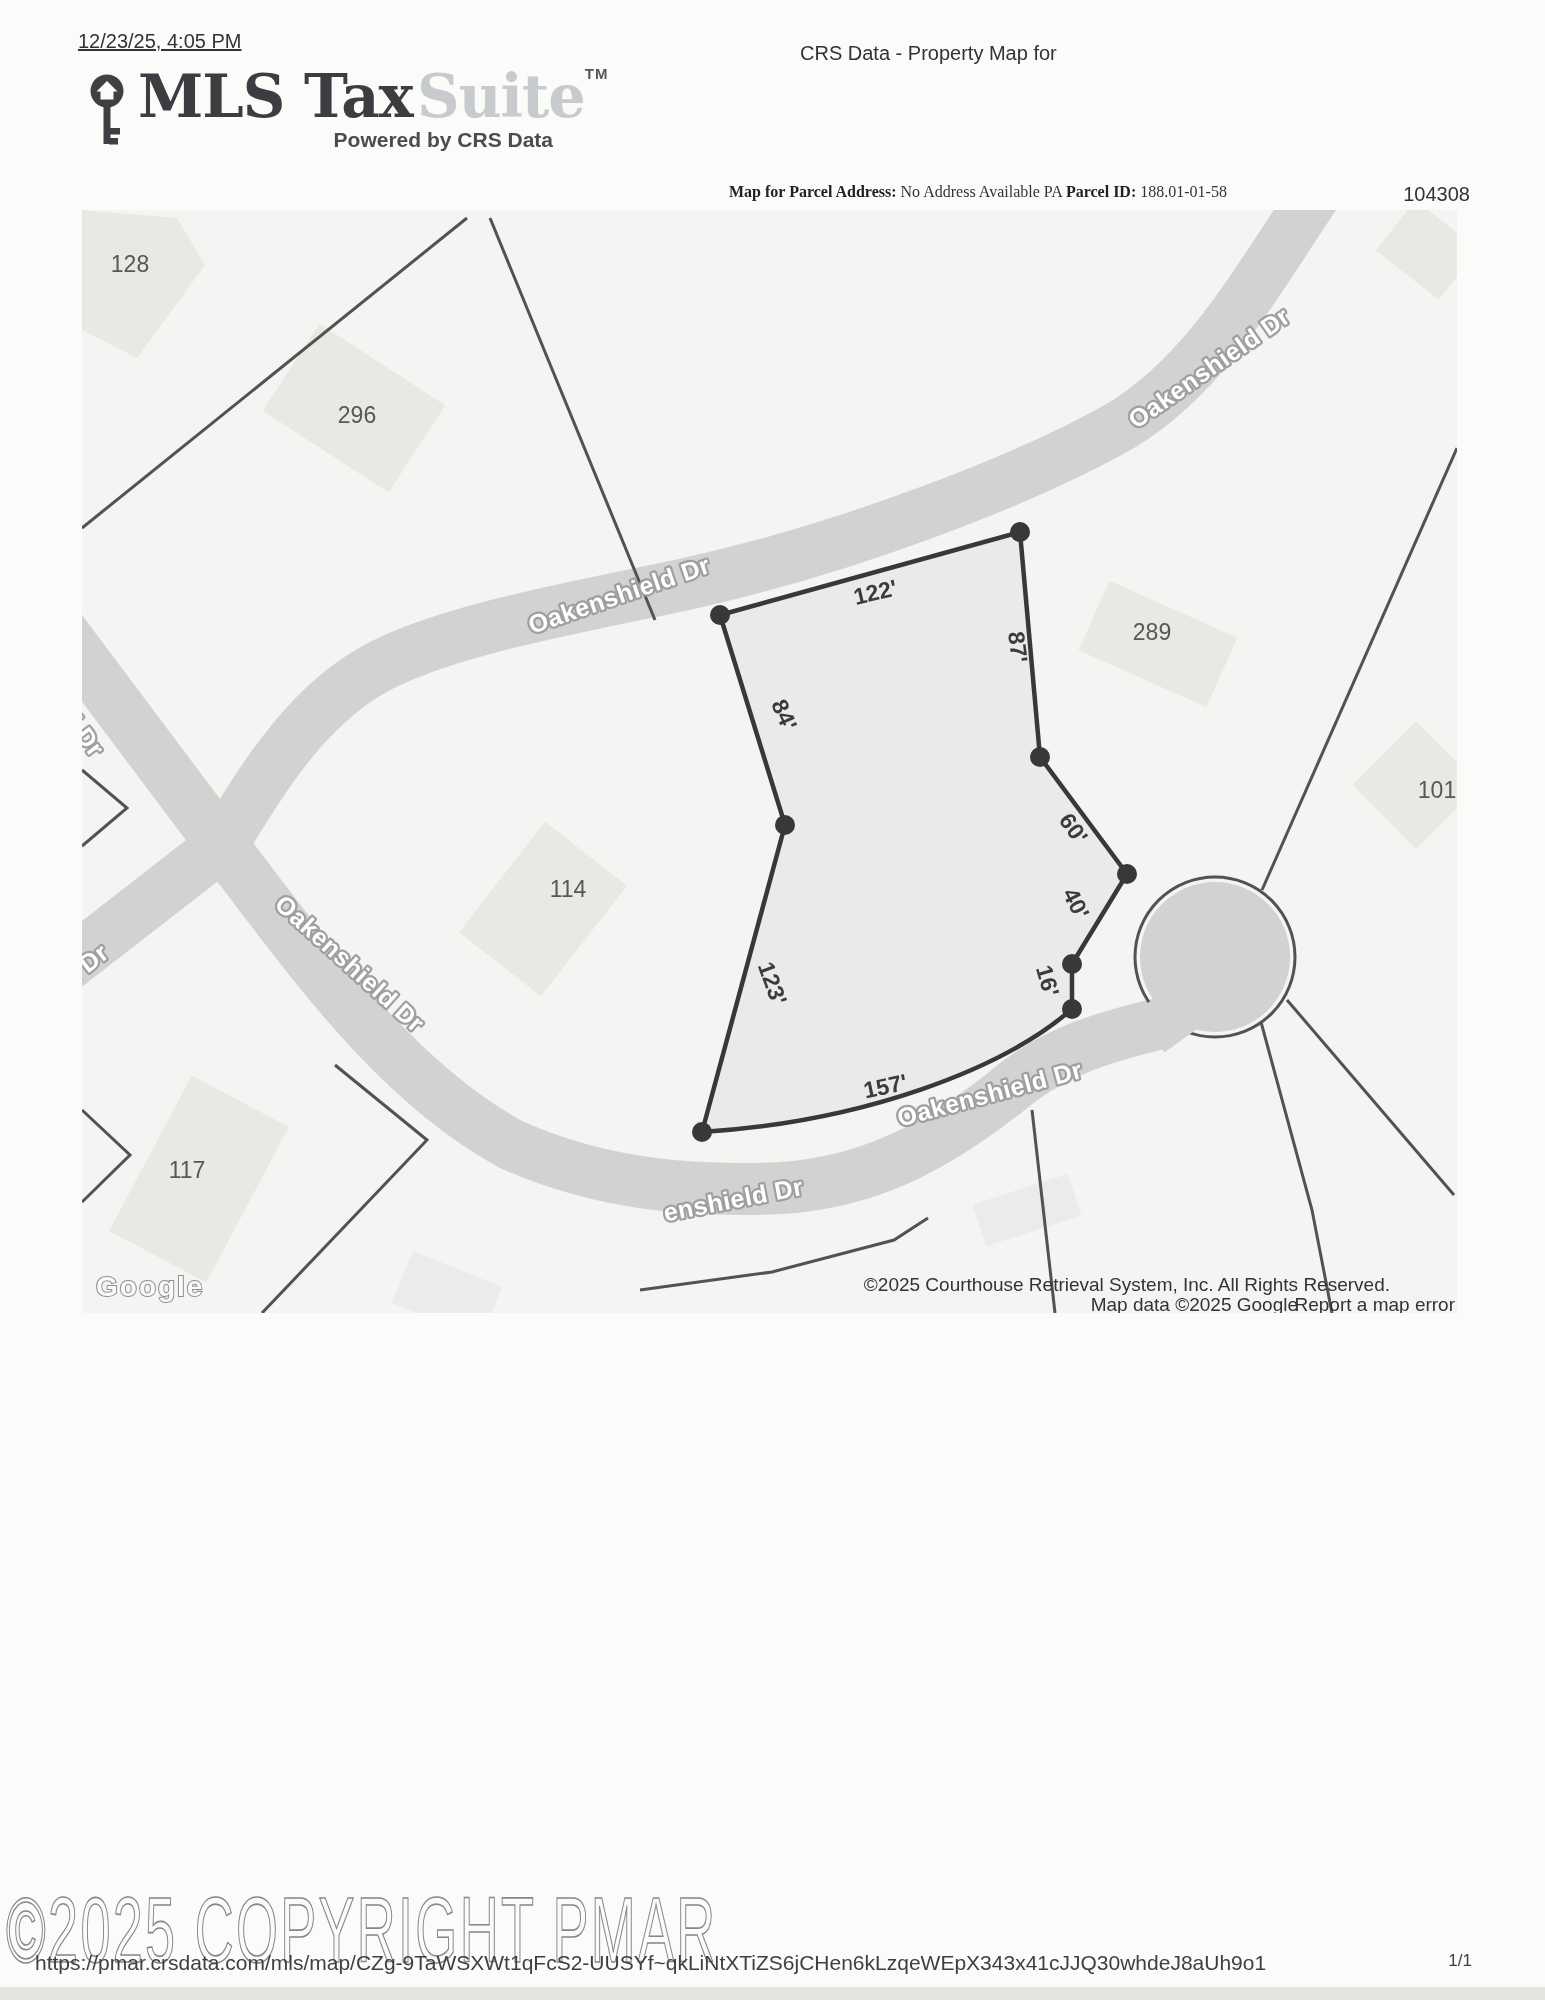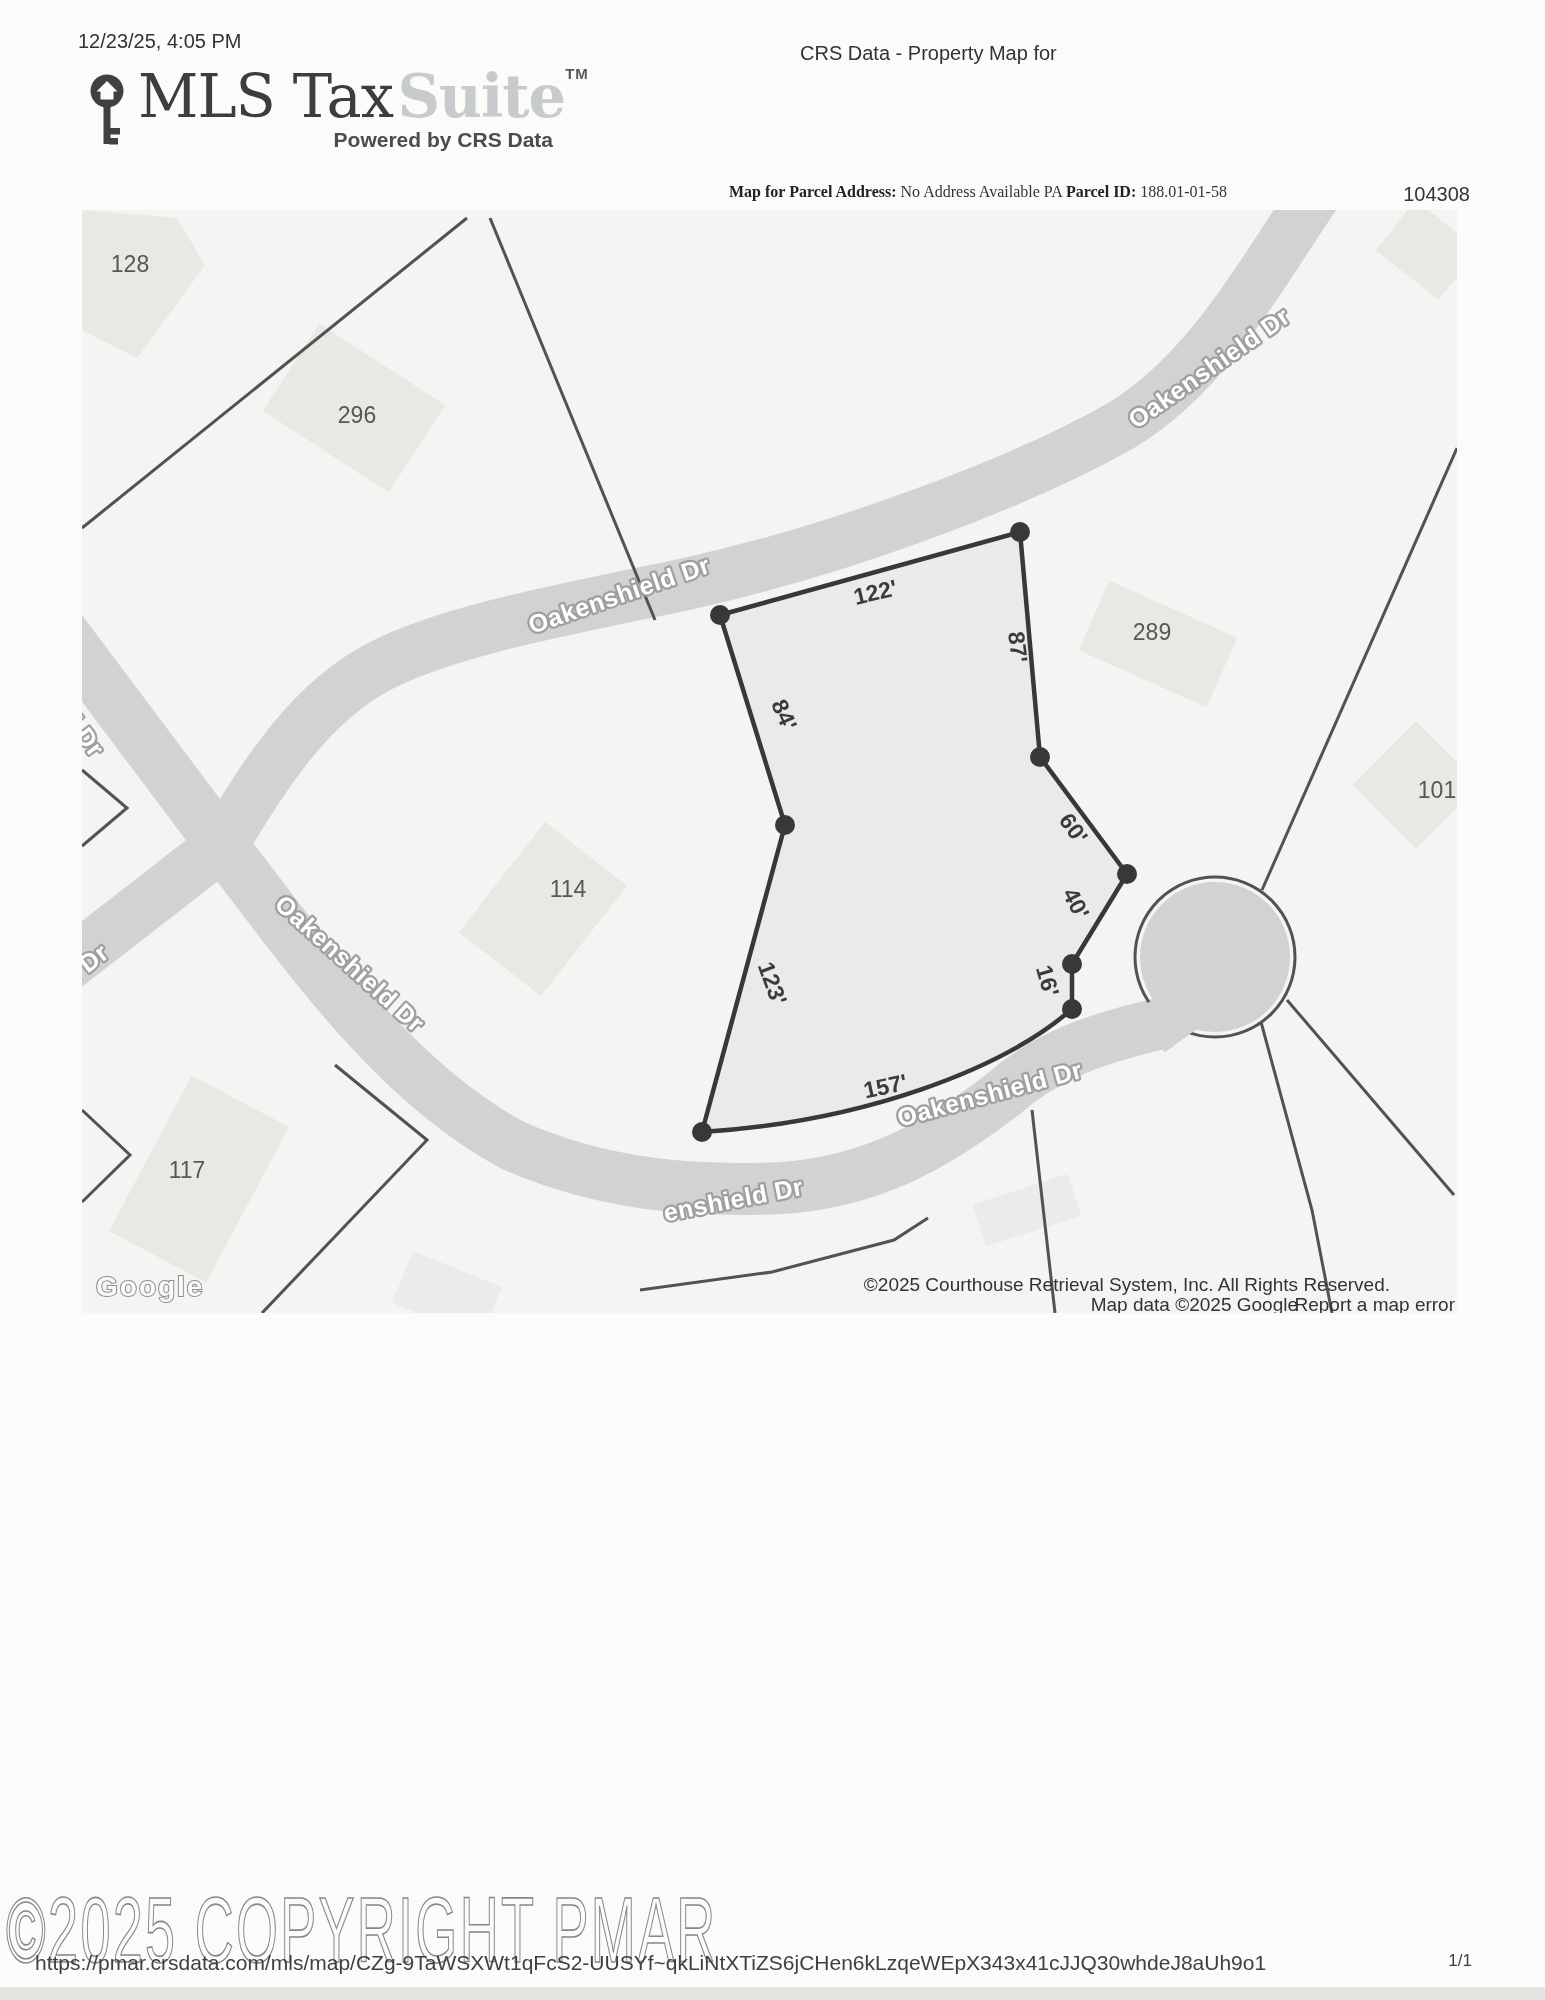--- a/index.html
+++ b/index.html
@@ -7,21 +7,21 @@
     width:1545px;height:2000px;position:relative;overflow:hidden;
     background:#fbfbf9;
     font-family:"Liberation Sans", sans-serif;
     color:#2e2e2e;
   }
   .abs{position:absolute;}
   .ts{font-size:20px;color:#333;}
   .doc-title{font-size:20px;color:#333;}
   .logo-line{white-space:nowrap;}
   .logo-primary{
-    font-family:"DejaVu Serif", serif;font-weight:400;font-size:59px;
+    font-family:"DejaVu Serif", serif;font-weight:700;font-size:59px;
     color:#3b3d40;letter-spacing:-1px;
   }
   .logo-secondary{
     font-family:"DejaVu Serif", serif;font-weight:700;font-size:59px;
     color:#c7cbce;letter-spacing:-1px;
   }
   .logo-tm{
     font-family:"Liberation Sans", sans-serif;font-weight:700;font-size:15px;
     color:#55585b;vertical-align:38px;letter-spacing:1px;
   }
@@ -56,21 +56,21 @@
   .t-num{font-size:23px;fill:#575757;text-anchor:middle;}
   .t-attr{font-size:19px;fill:#333333;}
   .t-google{
     font-size:28px;font-weight:700;fill:#fafaf8;
     stroke:#8f8f8f;stroke-width:2px;paint-order:stroke;letter-spacing:2px;
   }
 </style>
 </head>
 <body>
 
-<div class="abs ts" style="left:78px;top:30px;">12/23/25, 4:05 PM</div>
+<div class="abs ts" style="left:78px;top:30px;text-decoration:underline;">12/23/25, 4:05 PM</div>
 
 <div class="abs doc-title" style="left:780px;top:42px;margin-left:20px;">CRS Data - Property Map for</div>
 
 <div class="abs" style="left:84px;top:70px;width:46px;height:80px;">
   <svg width="46" height="80" viewBox="0 0 46 80">
     <circle cx="23" cy="21" r="16.5" fill="#3e4043"></circle>
     <path d="M23 11 L33.5 21.5 L29.5 21.5 L29.5 29.5 L16.5 29.5 L16.5 21.5 L12.5 21.5 Z" fill="#fbfbf9"></path>
     <rect x="19.5" y="36" width="7" height="38" fill="#3e4043"></rect>
     <rect x="25" y="58" width="11" height="6.5" fill="#3e4043"></rect>
     <rect x="25" y="68" width="9" height="6.5" fill="#3e4043"></rect>

